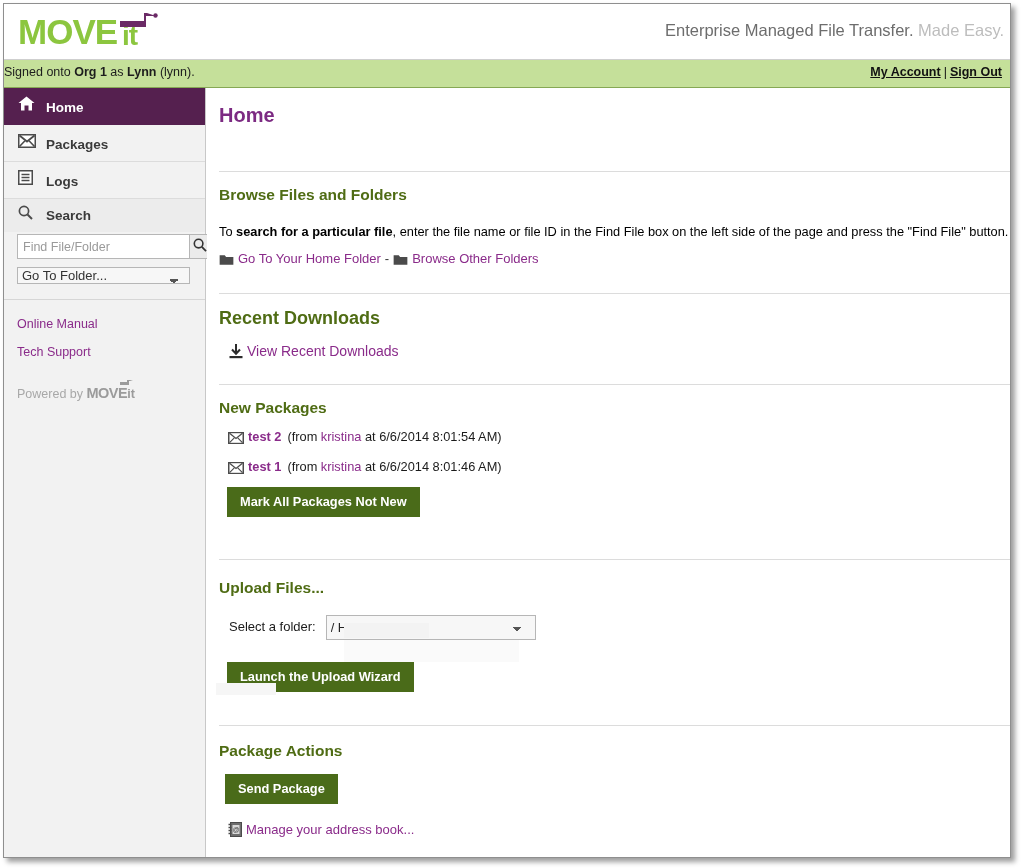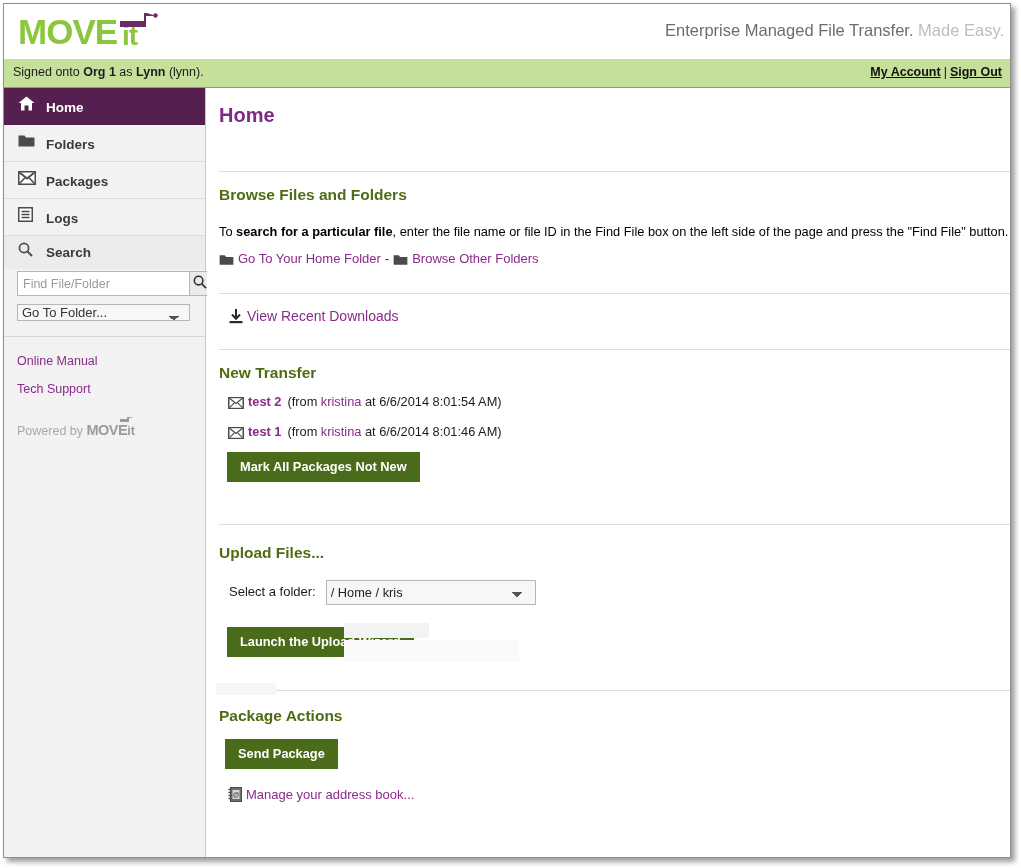--- a/index.html
+++ b/index.html
@@ -79,21 +79,21 @@
 
   
   .signbar {
     position: relative;
     height: 27px;
     background: #c5e09a;
     border-bottom: 1px solid #86a855;
   }
   .signbar .signed {
     position: absolute;
-    left: 9px;
+    left: 0;
     top: 5px;
     font-size: 12.5px;
     color: #1d1d1d;
   }
   .signbar .signed b { font-weight: bold; }
   .signbar .acct {
     position: absolute;
     right: 8px;
     top: 5px;
     font-size: 12.5px;
@@ -439,27 +439,20 @@
     <div class="sidebar">
 
       <div class="nav-item active">
         <span class="nav-ico">
           <svg width="17" height="15" viewBox="0 0 17 15">
             <path d="M8.5 0.5 L16.5 7 L14 7 L14 14.5 L10.5 14.5 L10.5 9.5 L6.5 9.5 L6.5 14.5 L3 14.5 L3 7 L0.5 7 Z" fill="#ffffff"></path>
           </svg>
         </span><span class="nav-lbl">Home</span>
       </div>
 
-      <div class="nav-item">
-        <span class="nav-ico">
-          <svg width="17" height="14" viewBox="0 0 17 14">
-            <path d="M0.5 1.5 L6.5 1.5 L8 3.5 L16.5 3.5 L16.5 12.5 L0.5 12.5 Z" fill="#4b4b4b"></path>
-          </svg>
-        </span><span class="nav-lbl">Folders</span>
-      </div>
 
       <div class="nav-item">
         <span class="nav-ico">
           <svg width="18" height="14" viewBox="0 0 18 14">
             <rect x="0.5" y="0.5" width="17" height="13" fill="#ffffff" stroke="#4b4b4b" stroke-width="2"></rect>
             <path d="M1.5 1.5 L9 7.5 L16.5 1.5" fill="none" stroke="#4b4b4b" stroke-width="1.8"></path>
             <path d="M1.5 12.5 L7 6.8 M16.5 12.5 L11 6.8" fill="none" stroke="#4b4b4b" stroke-width="1.6"></path>
           </svg>
         </span><span class="nav-lbl">Packages</span>
       </div>
@@ -530,33 +523,34 @@
         </span><a class="alink">Go To Your Home Folder</a><span class="dash">-</span><span class="ico-inline">
           <svg width="15" height="12" viewBox="0 0 17 14">
               <path d="M0.5 1.5 L6.5 1.5 L8 3.5 L16.5 3.5 L16.5 12.5 L0.5 12.5 Z" fill="#4b4b4b"></path>
             </svg>
         </span><a class="alink">Browse Other Folders</a>
       </div>
 
       <div class="hr" style="margin-top:24px"></div>
 
       
+      <div class="sec-h big">Recent Downloads</div>
       <div class="dl-row">
         <span class="ico-inline">
           <svg width="14" height="15" viewBox="0 0 14 15">
             <path d="M7 0 L7 8 M3 5.5 L7 9.8 L11 5.5" stroke="#2b2b2b" stroke-width="2" fill="none"></path>
             <rect x="0.5" y="12" width="13" height="2.2" fill="#2b2b2b"></rect>
           </svg>
         </span><a class="alink">View Recent Downloads</a>
       </div>
 
       <div class="hr" style="margin-top:22px"></div>
 
       
-      <div class="sec-h">New Transfer</div>
+      <div class="sec-h">New Packages</div>
 
       <div class="pkg-row">
         <span class="ico-inline">
           <svg width="16" height="12" viewBox="0 0 18 14">
             <rect x="0.5" y="0.5" width="17" height="13" fill="#ffffff" stroke="#4b4b4b" stroke-width="1.8"></rect>
             <path d="M1.5 1.5 L9 7.5 L16.5 1.5" fill="none" stroke="#4b4b4b" stroke-width="1.5"></path>
             <path d="M1.5 12.5 L7 6.8 M16.5 12.5 L11 6.8" fill="none" stroke="#4b4b4b" stroke-width="1.3"></path>
           </svg>
         </span><a class="pkg-name">test 2</a><span>(from </span><a class="sender">kristina</a><span> at 6/6/2014 8:01:54 AM)</span>
       </div>

